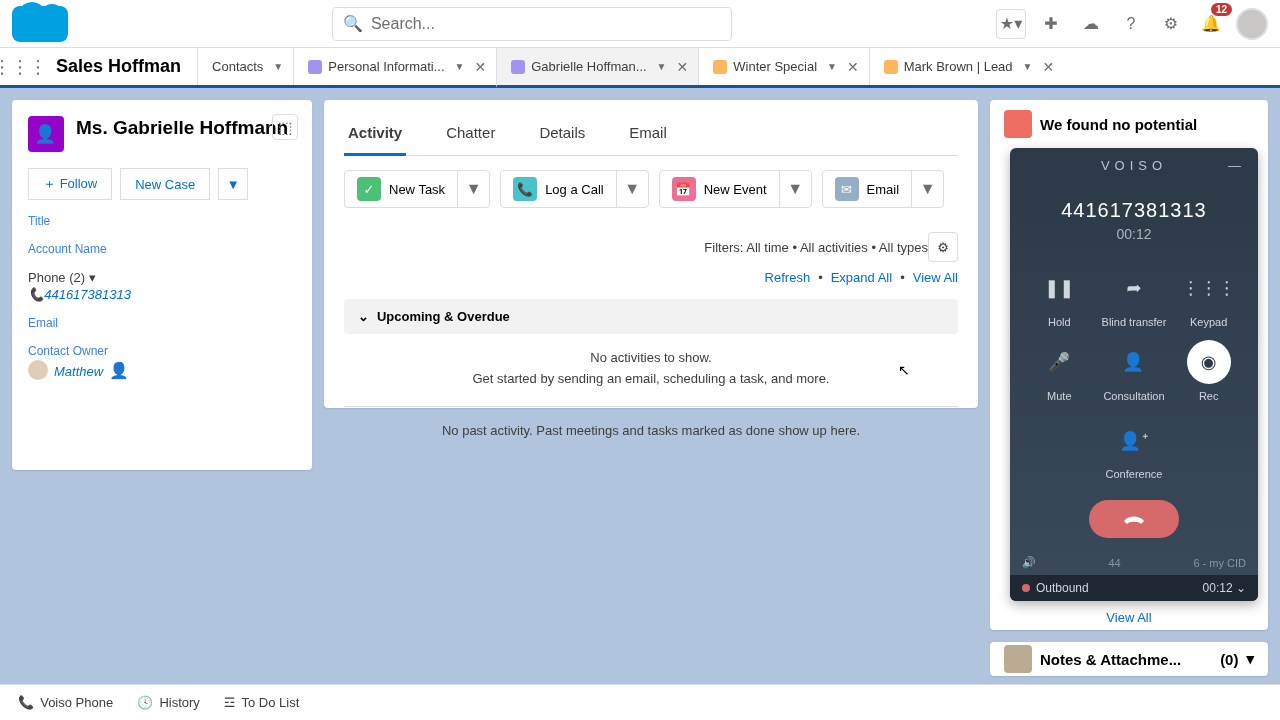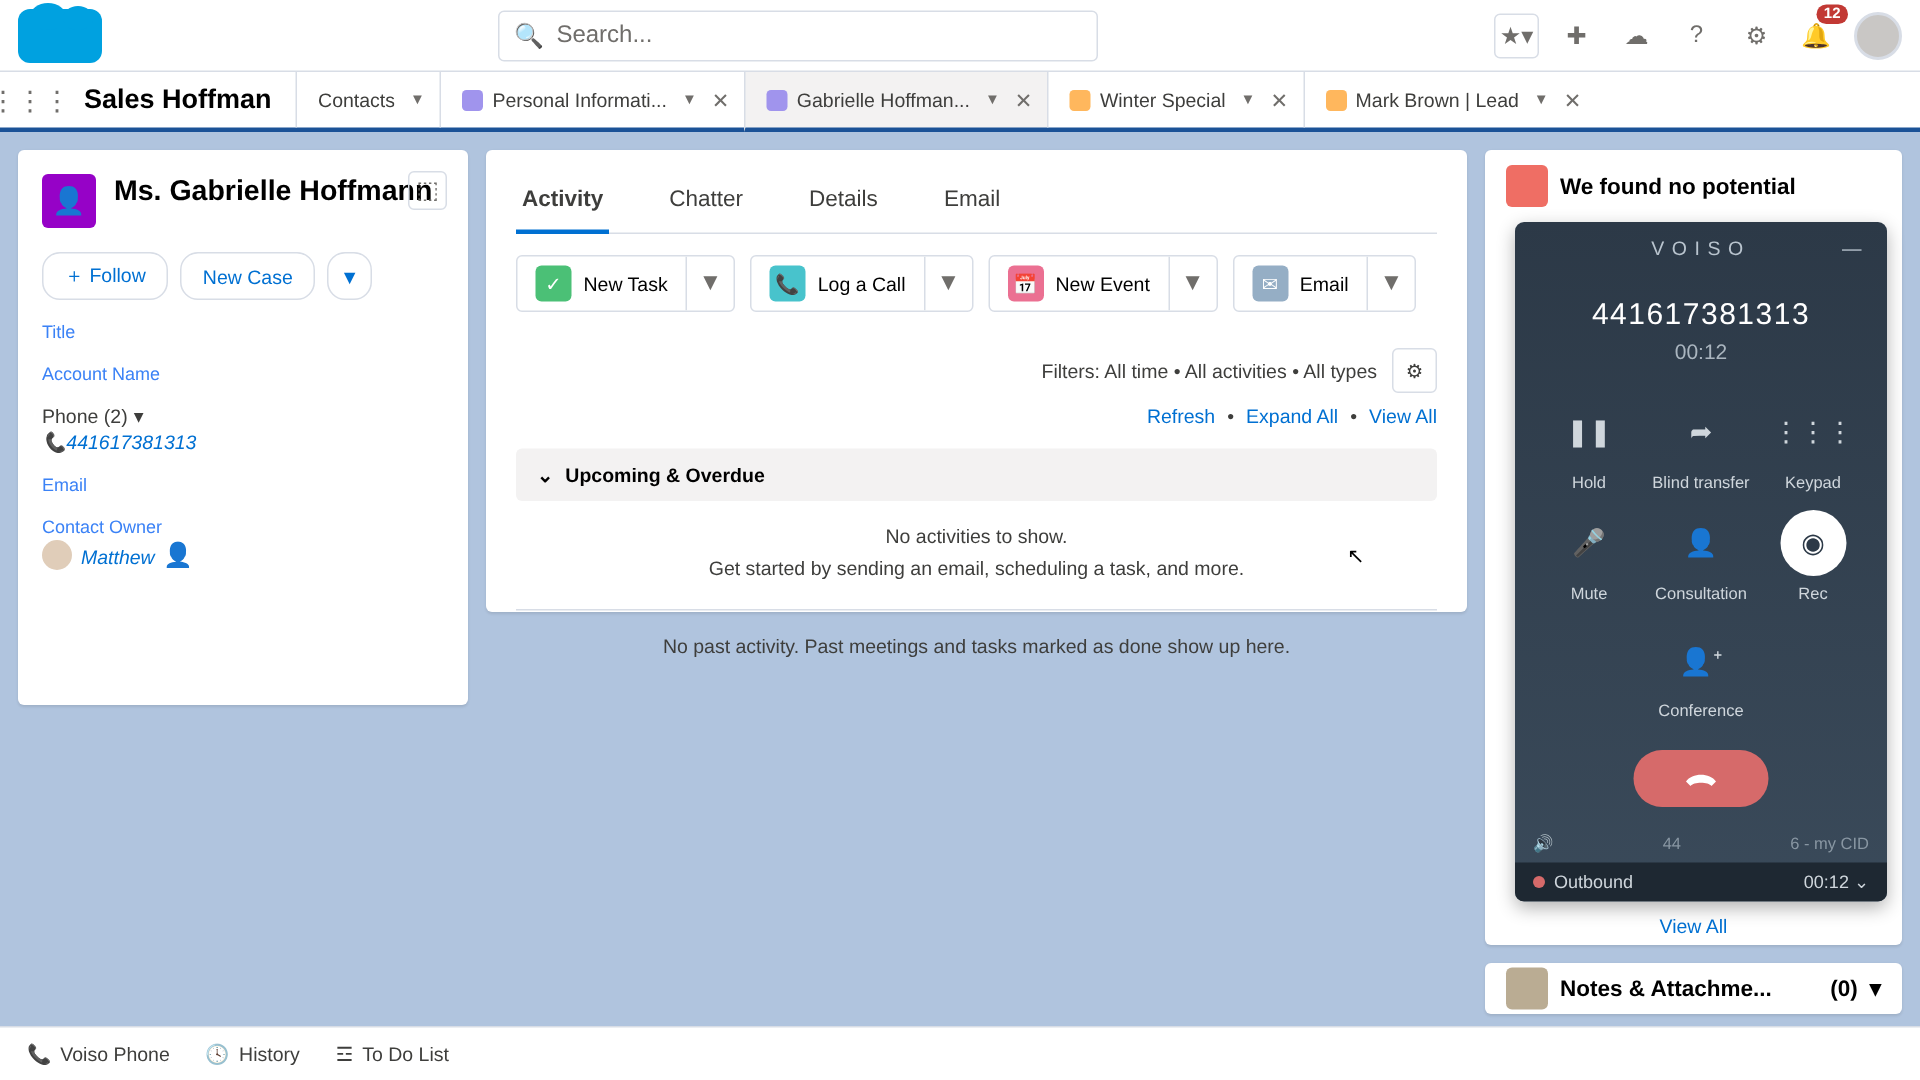--- a/index.html
+++ b/index.html
@@ -34,21 +34,21 @@
 
 .main { display: flex; gap: 12px; padding: 12px; height: 600px; }
 
 
 .panel-left { width: 300px; background: #fff; border-radius: 4px; padding: 16px; box-shadow: 0 1px 2px rgba(0,0,0,0.1); position: relative; }
 .contact-header { display: flex; align-items: flex-start; gap: 12px; }
 .contact-icon { width: 36px; height: 36px; background: #9602c7; border-radius: 4px; display: flex; align-items: center; justify-content: center; color: #fff; font-size: 18px; }
 .contact-name { font-size: 19px; font-weight: 600; line-height: 1.25; }
 .hier-icon { position: absolute; top: 14px; right: 14px; width: 26px; height: 26px; border: 1px solid #d8dde6; border-radius: 4px; display: flex; align-items: center; justify-content: center; color: #706e6b; cursor: pointer; }
 .btn-row { display: flex; gap: 8px; margin-top: 16px; }
-.btn { border: 1px solid #d8dde6; border-radius: 12px; padding: 6px 14px; font-size: 13px; color: #0070d2; background: #fff; cursor: pointer; }
+.btn { border: 1px solid #d8dde6; border-radius: 0; padding: 6px 14px; font-size: 13px; color: #0070d2; background: #fff; cursor: pointer; }
 .btn-drop { width: 30px; padding: 6px 0; text-align: center; }
 .field { margin-top: 14px; }
 .field-label { font-size: 12px; color: #3b82f6; }
 .field-value { font-size: 13px; color: #0070d2; margin-top: 2px; font-style: italic; }
 .phone-cnt { font-size: 13px; color: #3e3e3c; display: flex; align-items: center; gap: 4px; }
 .owner-row { display: flex; align-items: center; gap: 6px; margin-top: 2px; }
 .owner-ava { width: 20px; height: 20px; border-radius: 50%; background: #e0cdb9; }
 
 
 .panel-center { flex: 1; background: #fff; border-radius: 4px; padding: 16px 20px; box-shadow: 0 1px 2px rgba(0,0,0,0.1); min-width: 0; }
@@ -57,21 +57,21 @@
 .ctab.active { font-weight: 700; border-bottom: 3px solid #0070d2; margin-bottom: -1px; }
 .actions { display: flex; flex-wrap: wrap; gap: 10px; margin-top: 14px; }
 .action-btn { display: flex; align-items: stretch; border: 1px solid #d8dde6; border-radius: 4px; overflow: hidden; }
 .action-main { display: flex; align-items: center; gap: 8px; padding: 6px 12px; font-size: 13px; cursor: pointer; }
 .action-icon { width: 24px; height: 24px; border-radius: 4px; display: flex; align-items: center; justify-content: center; color: #fff; font-size: 13px; }
 .action-icon.task { background: #4bc076; }
 .action-icon.call { background: #48c3cc; }
 .action-icon.event { background: #eb7092; }
 .action-icon.email { background: #95aec5; }
 .action-drop { width: 32px; border-left: 1px solid #d8dde6; display: flex; align-items: center; justify-content: center; color: #706e6b; cursor: pointer; }
-.filters-row { display: flex; justify-content: flex-end; align-items: center; gap: 10px; margin-top: 24px; font-size: 13px; color: #3e3e3c; text-align: right; }
+.filters-row { display: flex; justify-content: flex-end; align-items: center; gap: 0; margin-top: 24px; font-size: 13px; color: #3e3e3c; text-align: right; }
 .gear-btn { width: 30px; height: 30px; border: 1px solid #d8dde6; border-radius: 4px; display: flex; align-items: center; justify-content: center; cursor: pointer; }
 .links-row { display: flex; justify-content: flex-end; gap: 8px; margin-top: 8px; font-size: 13px; color: #0070d2; }
 .section-hdr { background: #f3f2f2; padding: 10px 14px; margin-top: 14px; border-radius: 4px; display: flex; align-items: center; gap: 8px; font-weight: 600; font-size: 13px; }
 .empty { text-align: center; color: #3e3e3c; font-size: 13px; margin-top: 14px; line-height: 1.6; }
 .past { text-align: center; color: #3e3e3c; font-size: 13px; margin-top: 16px; padding-top: 16px; border-top: 1px solid #d8dde6; }
 
 
 .panel-right { width: 278px; display: flex; flex-direction: column; gap: 12px; }
 .card { background: #fff; border-radius: 4px; box-shadow: 0 1px 2px rgba(0,0,0,0.1); padding: 10px 14px; position: relative; overflow: hidden; }
 .card-title { font-weight: 600; font-size: 15px; }

